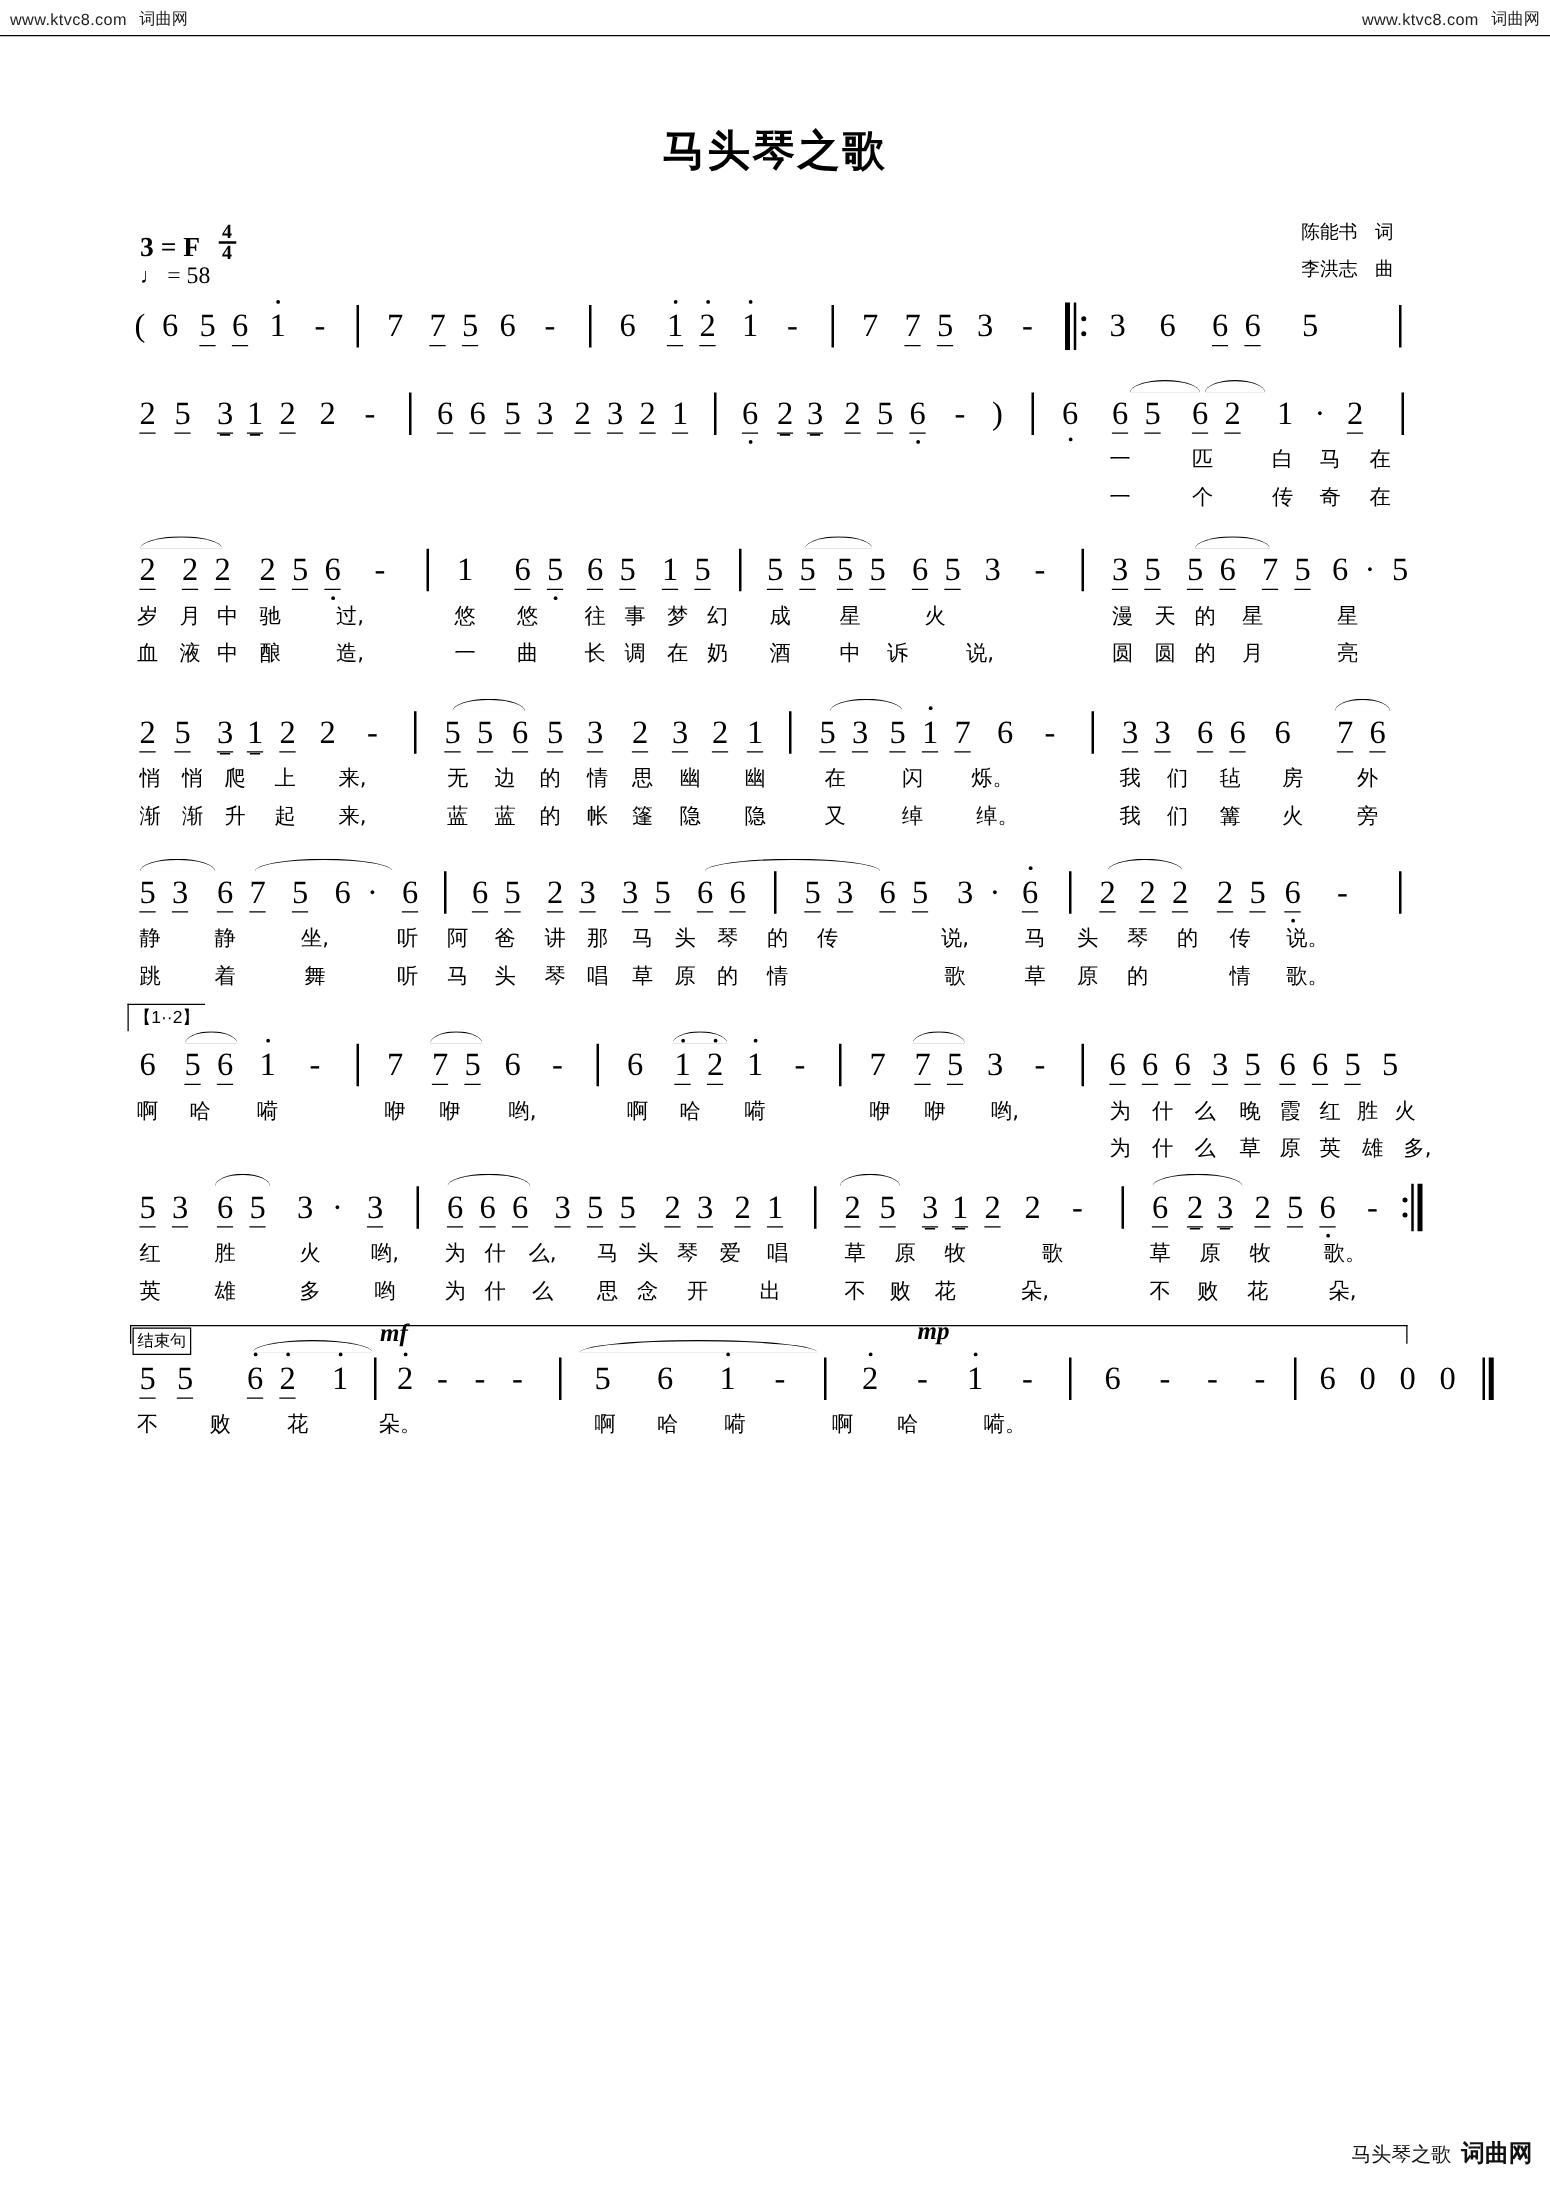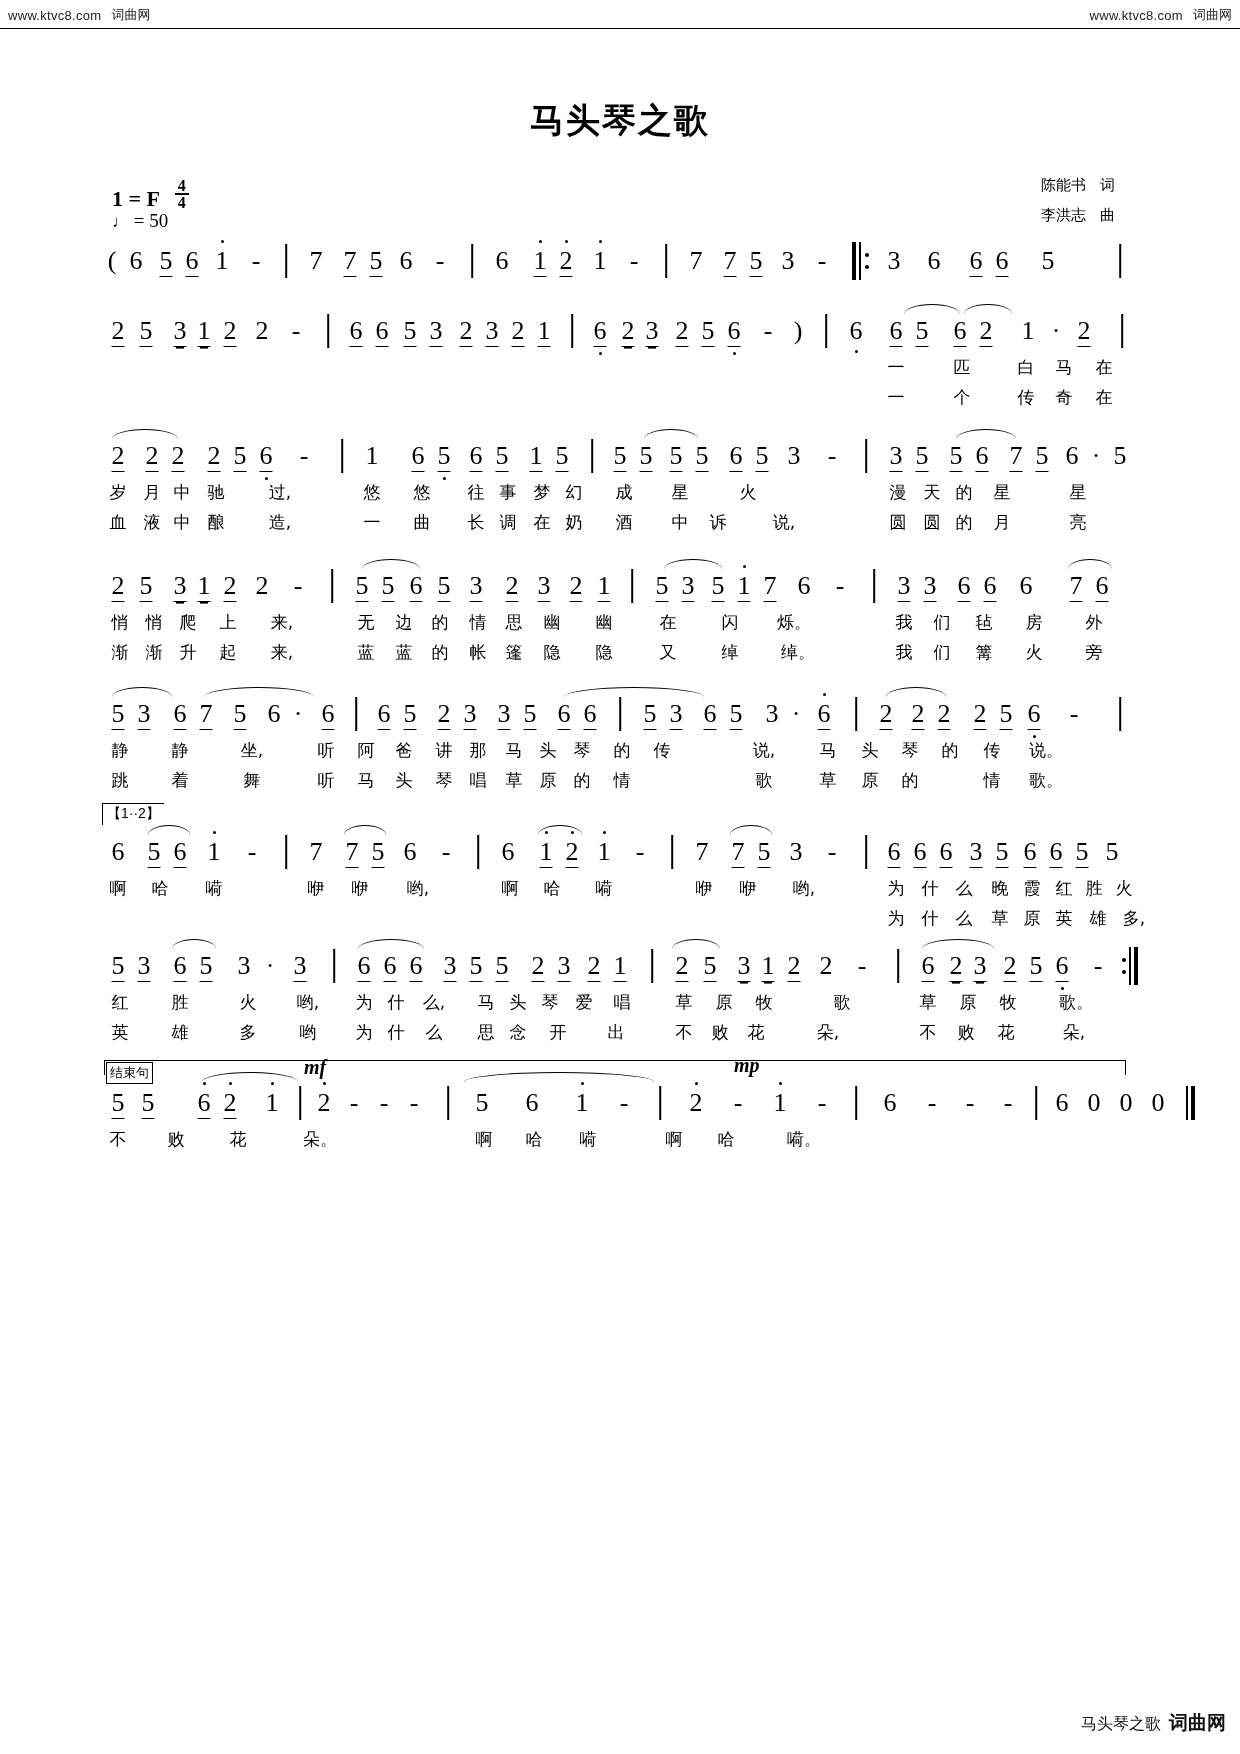--- a/index.html
+++ b/index.html
@@ -254,29 +254,29 @@
 <div class="credits">
   <div>
     <span>陈能书</span><span class="role">词</span>
   </div>
   <div>
     <span>李洪志</span><span class="role">曲</span>
   </div>
 </div>
 
 <div class="keysig">
-  <span>1 = F</span>
+  <span>3 = F</span>
   <span class="meter">
     <span class="num">4</span>
     <span class="den">4</span>
   </span>
 </div>
 <div class="tempo">
   <span class="note">♩</span>
-  <span>= 50</span>
+  <span>= 58</span>
 </div>
 
 <div class="system" style="top:240px;">
   <div class="noteline">
     <span class="n" style="left:8px;">(</span>
     <span class="n" style="left:32px;">6</span>
     <span class="n under1" style="left:62px;">5</span>
     <span class="n under1" style="left:88px;">6</span>
     <span class="n dotup" style="left:118px;">1</span>
     <span class="n" style="left:152px;">-</span>

